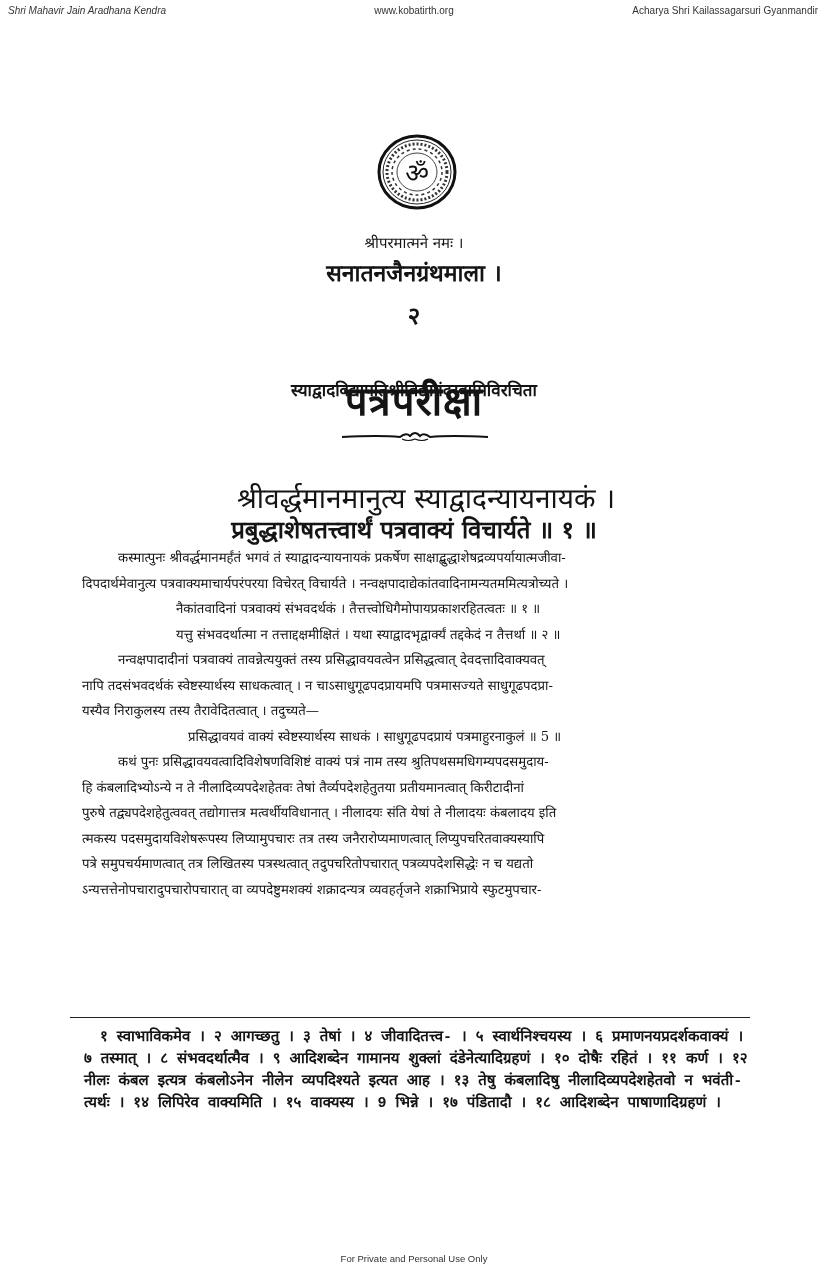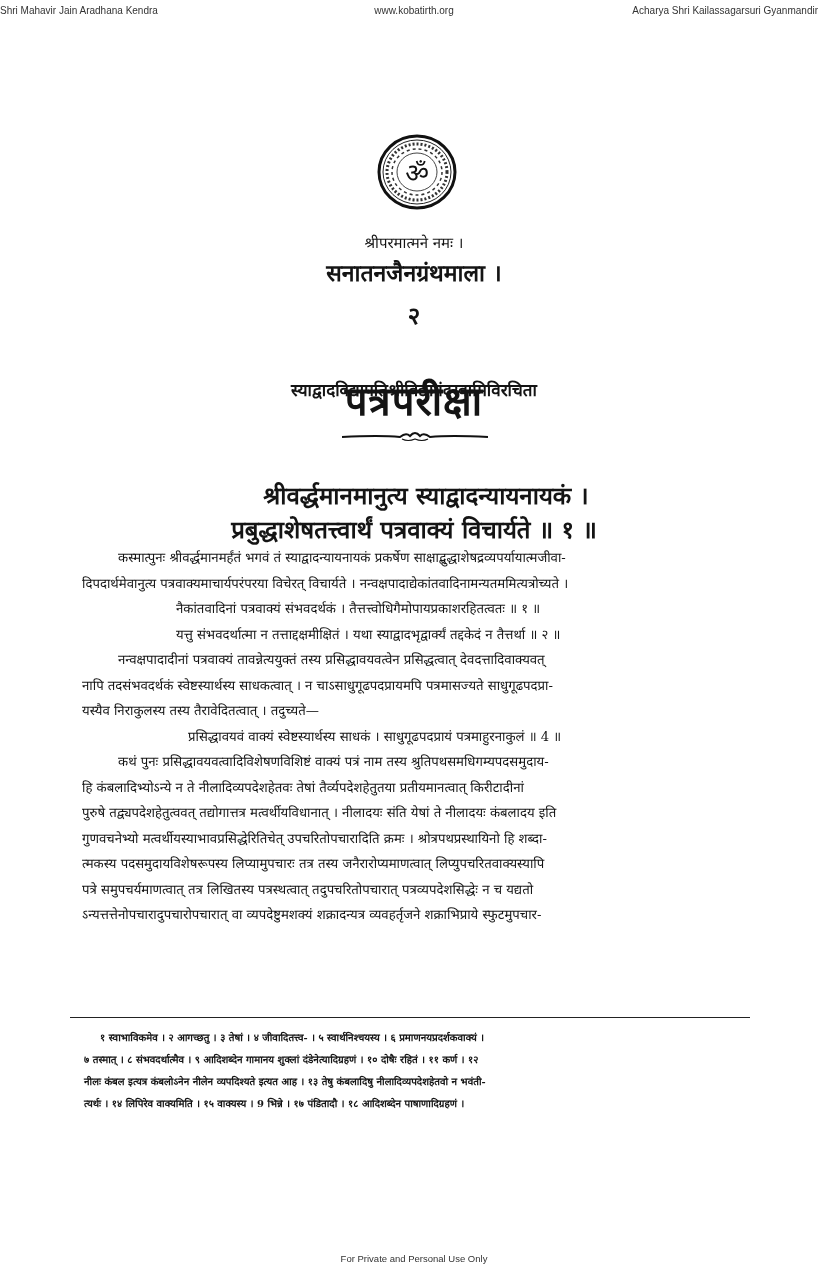--- a/index.html
+++ b/index.html
@@ -4,50 +4,50 @@
 <style>
   html, body { margin: 0; padding: 0; background: #ffffff; }
   body {
     width: 828px; height: 1270px; position: relative; overflow: hidden;
     font-family: "DejaVu Serif", serif; color: #141414;
   }
   .hdr {
     position: absolute; top: 5px; font-family: "Liberation Sans", sans-serif;
     font-size: 10px; color: #333;
   }
-  .hdr.left { left: 0; }
+  .hdr.left { left: 8px; font-style: italic; }
   .hdr.center { left: 0; right: 0; text-align: center; }
   .hdr.right { right: 10px; }
   .emblem {
     position: absolute; left: 376px; top: 133px; width: 82px; height: 78px;
   }
   .line { position: absolute; left: 0; right: 0; text-align: center; white-space: nowrap; }
   .invocation { top: 232px; font-size: 15px; }
   .series { top: 256px; font-size: 23px; font-weight: bold; }
   .series-no { top: 298px; font-size: 24px; font-weight: bold; }
   .author { top: 334px; font-size: 17px; font-weight: bold; margin-top: 44px; }
   .title { top: 372px; font-size: 40px; font-weight: bold; letter-spacing: 1px; }
   .ornament { position: absolute; left: 340px; top: 428px; width: 150px; height: 16px; }
-  .verse1 { top: 478px; font-size: 24px; font-weight: bold; padding-left: 24px; }
+  .verse1 { top: 478px; font-size: 28px; font-weight: normal; padding-left: 24px; }
   .verse2 { top: 512px; font-size: 24px; font-weight: bold; }
   .body-text {
     position: absolute; left: 82px; width: 740px; font-size: 13.2px; line-height: 25.5px;
     white-space: nowrap;
   }
   .body-text .ln { display: block; height: 25.5px; overflow: visible; }
   .ind1 { padding-left: 36px; }
   .ind2 { padding-left: 94px; }
   .ind3 { padding-left: 106px; }
   .fn-rule {
     position: absolute; left: 70px; width: 680px; top: 1017px; height: 0;
     border-top: 1.6px solid #222;
   }
   .footnotes {
-    position: absolute; left: 84px; top: 1027px; width: 690px; font-size: 10px; line-height: 22px;
-    white-space: nowrap; font-weight: bold;
+    position: absolute; left: 84px; top: 1027px; width: 690px; font-size: 15px; line-height: 22px;
+    white-space: nowrap; font-weight: bold; font-family: Liberation Mono, monospace;
   }
   .footnotes .ln { display: block; height: 22px; }
   .footer {
     position: absolute; top: 1253px; left: 0; right: 0; text-align: center;
     font-family: "Liberation Sans", sans-serif; font-size: 9.5px; color: #333;
   }
 </style>
 </head>
 <body>
 
@@ -79,25 +79,24 @@
 <div class="line verse2">प्रबुद्धाशेषतत्त्वार्थं पत्रवाक्यं विचार्यते ॥ १ ॥</div>
 
 <div class="body-text" style="top:545px;">
   <span class="ln ind1">कस्मात्पुनः श्रीवर्द्धमानमर्हंतं भगवं तं स्याद्वादन्यायनायकं प्रकर्षेण साक्षाद्बुद्धाशेषद्रव्यपर्यायात्मजीवा-</span>
   <span class="ln">दिपदार्थमेवानुत्य पत्रवाक्यमाचार्यपरंपरया विचेरत् विचार्यते । नन्वक्षपादाद्येकांतवादिनामन्यतममित्यत्रोच्यते ।</span>
   <span class="ln ind2">नैकांतवादिनां पत्रवाक्यं संभवदर्थकं । तैत्तत्त्वोधिगैमोपायप्रकाशरहितत्वतः ॥ १ ॥</span>
   <span class="ln ind2">यत्तु संभवदर्थात्मा न तत्ताद्दक्षमीक्षितं । यथा स्याद्वादभृद्वार्क्यं तद्दकेदं न तैत्तर्था ॥ २ ॥</span>
   <span class="ln ind1" style="">नन्वक्षपादादीनां पत्रवाक्यं  तावन्नेत्ययुक्तं तस्य  प्रसिद्धावयवत्वेन  प्रसिद्धत्वात्  देवदत्तादिवाक्यवत्</span>
   <span class="ln">नापि तदसंभवदर्थकं स्वेष्टस्यार्थस्य साधकत्वात् । न  चाऽसाधुगूढपदप्रायमपि पत्रमासज्यते साधुगूढपदप्रा-</span>
   <span class="ln">यस्यैव निराकुलस्य तस्य तैरावेदितत्वात् । तदुच्यते—</span>
-  <span class="ln ind3">प्रसिद्धावयवं वाक्यं स्वेष्टस्यार्थस्य साधकं । साधुगूढपदप्रायं पत्रमाहुरनाकुलं ॥ 4 ॥</span>
+  <span class="ln ind3">प्रसिद्धावयवं वाक्यं स्वेष्टस्यार्थस्य साधकं । साधुगूढपदप्रायं पत्रमाहुरनाकुलं ॥ 5 ॥</span>
   <span class="ln ind1">कथं पुनः प्रसिद्धावयवत्वादिविशेषणविशिष्टं वाक्यं  पत्रं नाम  तस्य  श्रुतिपथसमधिगम्यपदसमुदाय-</span>
   <span class="ln">हि कंबलादिभ्योऽन्ये न  ते नीलादिव्यपदेशहेतवः  तेषां  तैर्व्यपदेशहेतुतया  प्रतीयमानत्वात्  किरीटादीनां</span>
   <span class="ln">पुरुषे तद्व्यपदेशहेतुत्ववत् तद्योगात्तत्र मत्वर्थीयविधानात् । नीलादयः संति येषां ते नीलादयः कंबलादय इति</span>
-  <span class="ln">गुणवचनेभ्यो मत्वर्थीयस्याभावप्रसिद्धेरितिचेत् उपचरितोपचारादिति क्रमः । श्रोत्रपथप्रस्थायिनो  हि शब्दा-</span>
   <span class="ln">त्मकस्य पदसमुदायविशेषरूपस्य  लिप्यामुपचारः तत्र  तस्य  जनैरारोप्यमाणत्वात्  लिप्युपचरितवाक्यस्यापि</span>
   <span class="ln">पत्रे समुपचर्यमाणत्वात् तत्र  लिखितस्य पत्रस्थत्वात्  तदुपचरितोपचारात् पत्रव्यपदेशसिद्धेः  न च यद्यतो</span>
   <span class="ln">ऽन्यत्तत्तेनोपचारादुपचारोपचारात् वा व्यपदेष्टुमशक्यं  शक्रादन्यत्र व्यवहर्तृजने  शक्राभिप्राये स्फुटमुपचार-</span>
 </div>
 
 <div class="fn-rule"></div>
 
 <div class="footnotes">
   <span class="ln" style="padding-left:16px;">१ स्वाभाविकमेव । २ आगच्छतु । ३ तेषां । ४ जीवादितत्त्व- । ५ स्वार्थनिश्चयस्य । ६ प्रमाणनयप्रदर्शकवाक्यं ।</span>
   <span class="ln">७ तस्मात् । ८ संभवदर्थात्मैव । ९ आदिशब्देन गामानय शुक्लां दंडेनेत्यादिग्रहणं । १० दोषैः रहितं । ११ कर्ण । १२</span>

